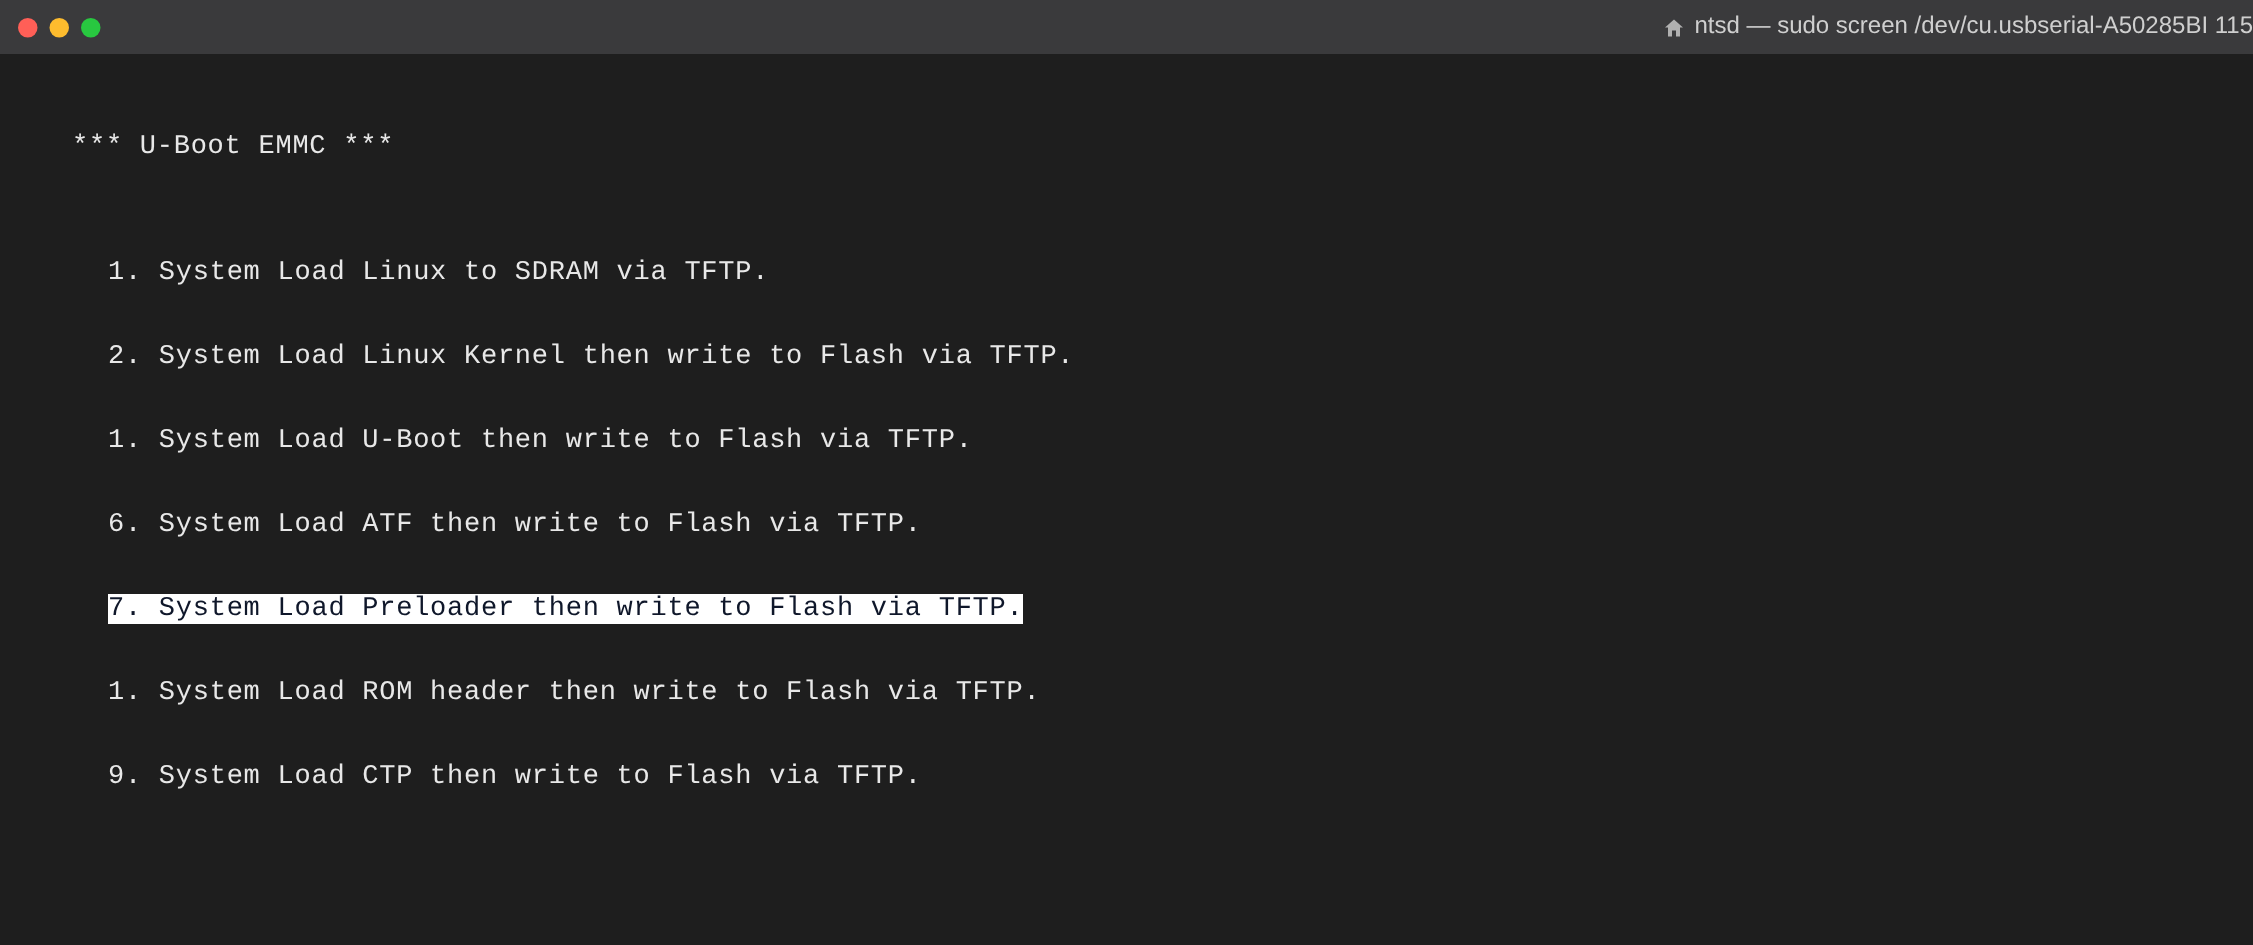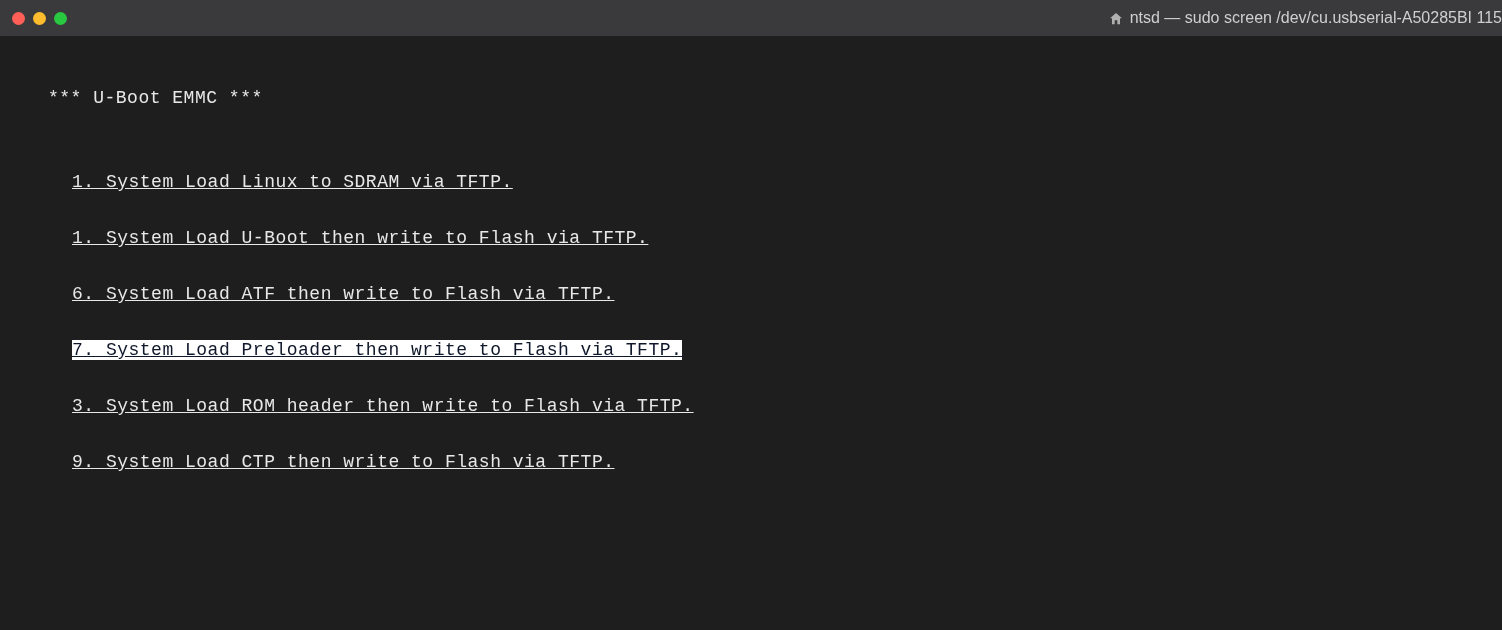--- a/index.html
+++ b/index.html
@@ -57,21 +57,20 @@
       white-space: pre;
       line-height: 28px;
       letter-spacing: 0.5px;
     }
     .menu-header {
       margin-bottom: 28px;
       margin-left: 24px;
     }
     .menu-item {
       display: inline;
-      text-decoration: underline;
     }
     .menu-item.selected {
       background: #ffffff;
       color: #0f172a;
     }
     .indent {
       padding-left: 48px;
     }
   </style>
 </head>
@@ -89,23 +88,24 @@
         <path d="M12 3l9 8h-3v9h-4v-6h-4v6H6v-9H3l9-8z"></path>
       </svg>
     </span>
     <span>ntsd — sudo screen /dev/cu.usbserial-A50285BI 115</span>
   </div>
 </div>
 
 <div class="terminal-body">
 <div class="menu-header">*** U-Boot EMMC ***</div>
 <div class="indent"><span class="menu-item">1. System Load Linux to SDRAM via TFTP.</span></div>
+<div class="indent"><span class="menu-item">2. System Load Linux Kernel then write to Flash via TFTP.</span></div>
 <div class="indent"><span class="menu-item">1. System Load U-Boot then write to Flash via TFTP.</span></div>
 <div class="indent"><span class="menu-item">6. System Load ATF then write to Flash via TFTP.</span></div>
 <div class="indent"><span class="menu-item selected">7. System Load Preloader then write to Flash via TFTP.</span></div>
-<div class="indent"><span class="menu-item">3. System Load ROM header then write to Flash via TFTP.</span></div>
+<div class="indent"><span class="menu-item">1. System Load ROM header then write to Flash via TFTP.</span></div>
 <div class="indent"><span class="menu-item">9. System Load CTP then write to Flash via TFTP.</span></div>
 
 
 
 
 
 </div>
 
 </body></html>

